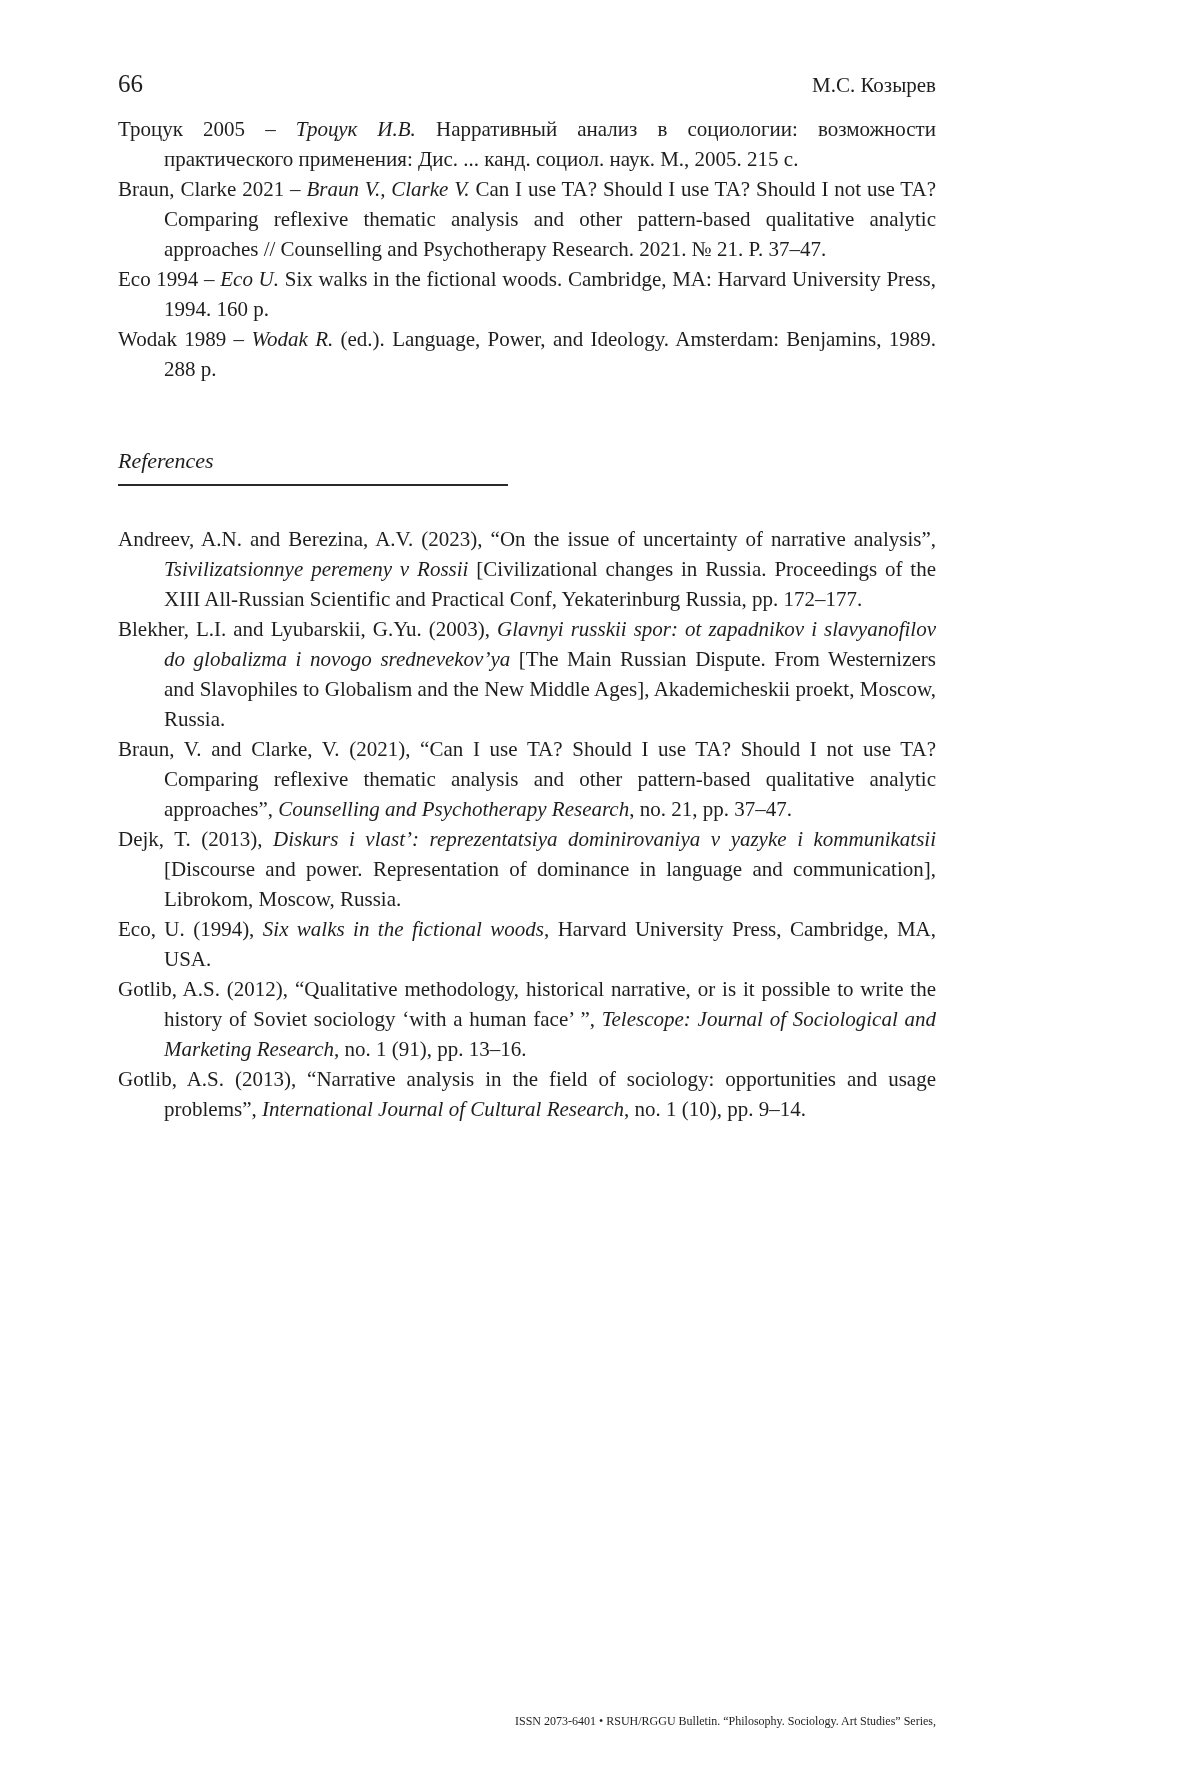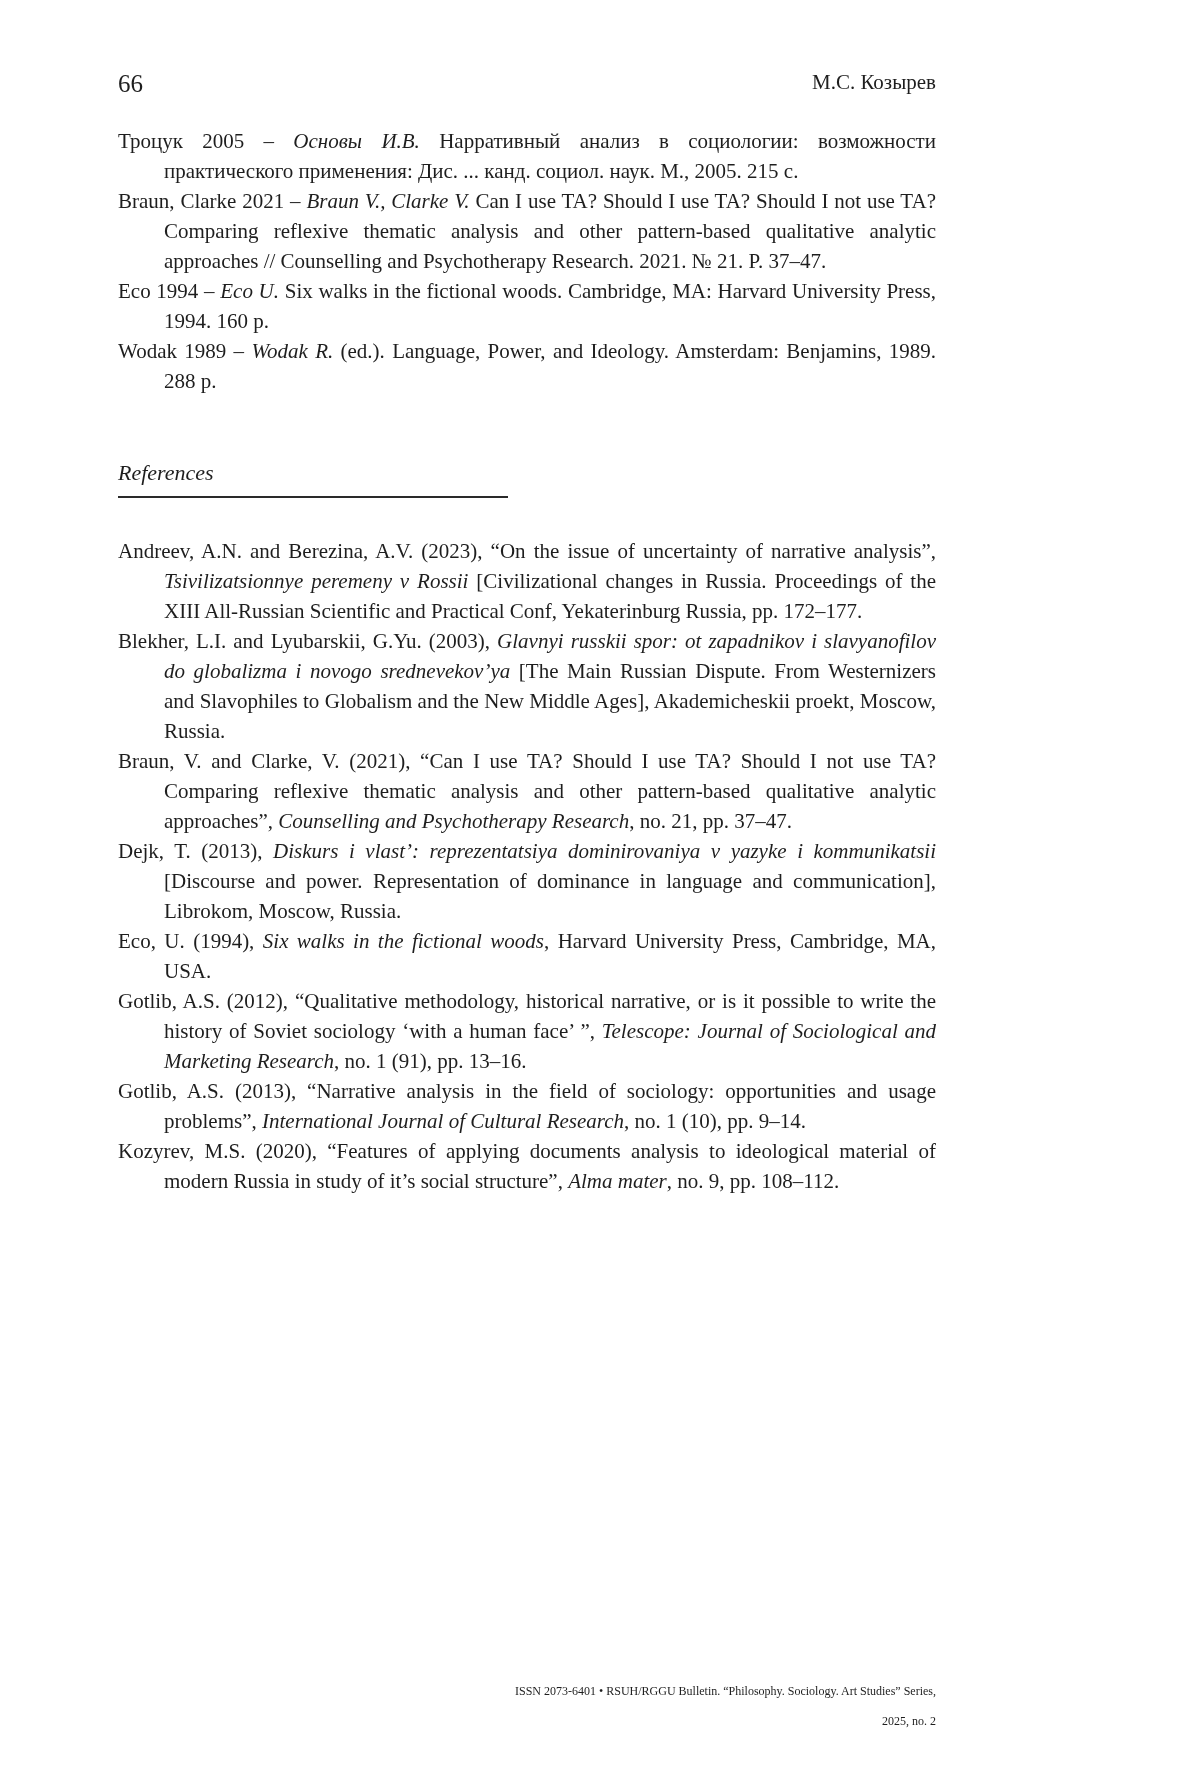--- a/index.html
+++ b/index.html
@@ -12,22 +12,22 @@
     box-sizing: border-box;
     padding: 70px 264px 44px 118px;
     display: flex;
     flex-direction: column;
     font-family: "Liberation Serif", serif;
     color: #1e1e1e;
   }
   .page-header {
     display: flex;
     justify-content: space-between;
-    align-items: flex-start;
-    margin-bottom: 28px;
+    align-items: flex-end;
+    margin-bottom: 16px;
   }
   .page-number { font-size: 25px; }
   .running-head { font-size: 21px; font-family: Liberation Serif, serif; }
   .entry {
     margin: 0;
     font-size: 21px;
     line-height: 30px;
     text-align: justify;
     padding-left: 46px;
     text-indent: -46px;
@@ -57,38 +57,36 @@
 <body>
 
 <div class="page">
 
   <header class="page-header">
     <span class="page-number">66</span>
     <span class="running-head">М.С. Козырев</span>
   </header>
 
   <section id="bib-list">
-      <p class="entry"><span>Троцук 2005 – </span><i>Основы И.В.</i><span> Нарративный анализ в социологии: возможности практического применения: Дис. ... канд. социол. наук. М., 2005. 215 с.</span></p>
+      <p class="entry"><span>Троцук 2005 – </span><i>Троцук И.В.</i><span> Нарративный анализ в социологии: возможности практического применения: Дис. ... канд. социол. наук. М., 2005. 215 с.</span></p>
       <p class="entry"><span>Braun, Clarke 2021 – </span><i>Braun V., Clarke V.</i><span> Can I use TA? Should I use TA? Should I not use TA? Comparing reflexive thematic analysis and other pattern-based qualitative analytic approaches // Counselling and Psychotherapy Research. 2021. № 21. P. 37–47.</span></p>
       <p class="entry"><span>Eco 1994 – </span><i>Eco U.</i><span> Six walks in the fictional woods. Cambridge, MA: Harvard University Press, 1994. 160 p.</span></p>
       <p class="entry"><span>Wodak 1989 – </span><i>Wodak R.</i><span> (ed.). Language, Power, and Ideology. Amsterdam: Benjamins, 1989. 288 p.</span></p>
     </section>
 
   <h2 class="refs-heading">References</h2>
   <div class="refs-rule"></div>
 
   <section id="refs-list">
       <p class="entry"><span>Andreev, A.N. and Berezina, A.V. (2023), “On the issue of uncertainty of narrative analysis”, </span><i>Tsivilizatsionnye peremeny v Rossii</i><span> [Civilizational changes in Russia. Proceedings of the XIII All-Russian Scientific and Practical Conf, Yekaterinburg Russia, pp. 172–177.</span></p>
       <p class="entry"><span>Blekher, L.I. and Lyubarskii, G.Yu. (2003), </span><i>Glavnyi russkii spor: ot zapadnikov i slavyanofilov do globalizma i novogo srednevekov’ya</i><span> [The Main Russian Dispute. From Westernizers and Slavophiles to Globalism and the New Middle Ages], Akademicheskii proekt, Moscow, Russia.</span></p>
       <p class="entry"><span>Braun, V. and Clarke, V. (2021), “Can I use TA? Should I use TA? Should I not use TA? Comparing reflexive thematic analysis and other pattern-based qualitative analytic approaches”, </span><i>Counselling and Psychotherapy Research</i><span>, no. 21, pp. 37–47.</span></p>
       <p class="entry"><span>Dejk, T. (2013), </span><i>Diskurs i vlast’: reprezentatsiya dominirovaniya v yazyke i kommunikatsii</i><span> [Discourse and power. Representation of dominance in language and communication], Librokom, Moscow, Russia.</span></p>
       <p class="entry"><span>Eco, U. (1994), </span><i>Six walks in the fictional woods</i><span>, Harvard University Press, Cambridge, MA, USA.</span></p>
       <p class="entry"><span>Gotlib, A.S. (2012), “Qualitative methodology, historical narrative, or is it possible to write the history of Soviet sociology ‘with a human face’ ”, </span><i>Telescope: Journal of Sociological and Marketing Research</i><span>, no. 1 (91), pp. 13–16.</span></p>
       <p class="entry"><span>Gotlib, A.S. (2013), “Narrative analysis in the field of sociology: opportunities and usage problems”, </span><i>International Journal of Cultural Research</i><span>, no. 1 (10), pp. 9–14.</span></p>
-      <p class="entry"><span>Kozyrev, M.S. (2020), “Features of applying documents analysis to ideological material of modern Russia in study of it’s social structure”, </span><i>Alma mater</i><span>, no. 9, pp. 108–112.</span></p>
     </section>
 
   <footer class="page-footer">
     <div>ISSN 2073-6401 • RSUH/RGGU Bulletin. “Philosophy. Sociology. Art Studies” Series,</div>
-    <div>2025, no. 2</div>
   </footer>
 
 </div>
 
 </body></html>

